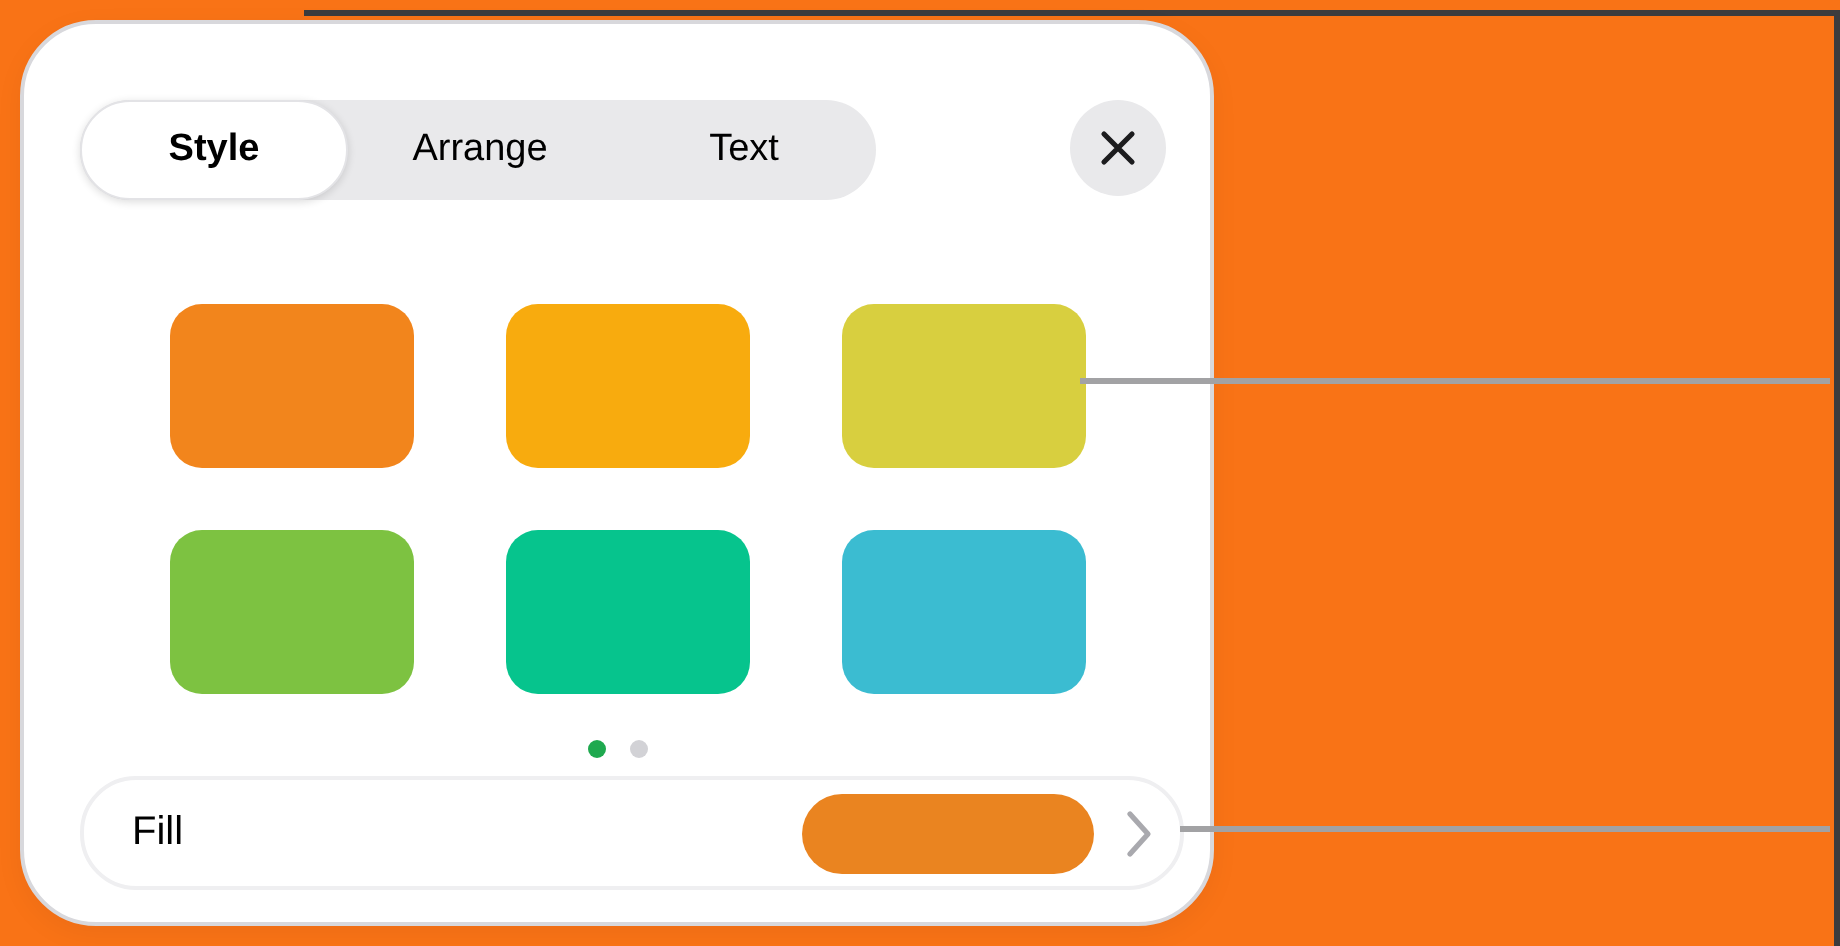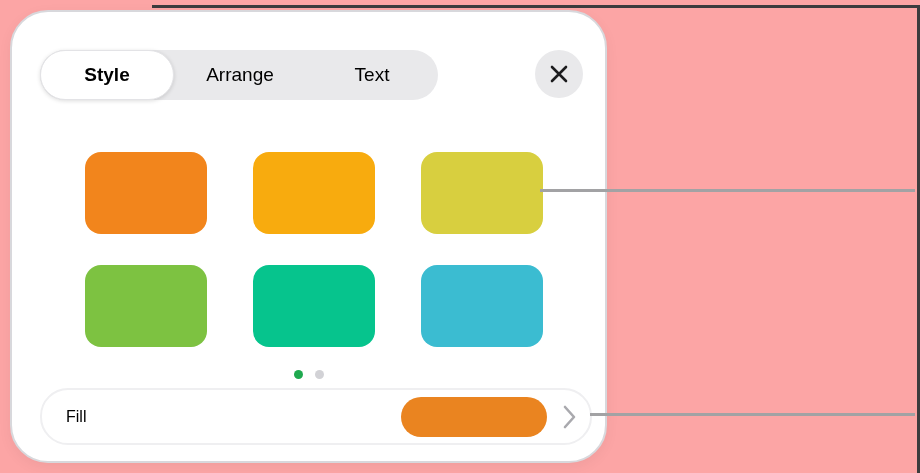--- a/index.html
+++ b/index.html
@@ -1,17 +1,17 @@
 <!DOCTYPE html>
 <html><head>
 <meta charset="utf-8">
 <style>
   * { margin:0; padding:0; box-sizing:border-box; }
   html, body { width:920px; height:473px; background:#ffffff; font-family:"Liberation Sans", sans-serif; }
-  .frame { position:relative; width:920px; height:473px; background:#fca5a5; overflow:hidden; }
+  .frame { position:relative; width:920px; height:473px; background:#f97316; overflow:hidden; }
 
   
   .doc-edge-top  { position:absolute; top:5px; left:152px; right:0; height:3px; background:#3C3C3E; }
   .doc-edge-right{ position:absolute; top:5px; right:0; width:3px; bottom:0; background:#3C3C3E; }
 
   .panel { position:absolute; left:10px; top:10px; width:597px; height:453px;
            background:#fff; border:2px solid #D8D8DC; border-radius:38px;
            box-shadow:0 4px 14px rgba(0,0,0,0.05); }
 
   .seg { position:absolute; left:28px; top:38px; width:398px; height:50px;
@@ -31,21 +31,21 @@
                  column-gap:46px; row-gap:31px; }
   .swatch { border-radius:16px; cursor:pointer; }
 
   .dots { position:absolute; left:0; right:0; top:358px; display:flex;
           justify-content:center; gap:12px; }
   .dot { width:9px; height:9px; border-radius:50%; cursor:pointer; }
 
   .fill-row { position:absolute; left:28px; top:376px; width:552px; height:57px;
               background:#fff; border:2px solid #EFEFF1; border-radius:28px;
               display:flex; align-items:center; padding:0 14px 0 24px; cursor:pointer; }
-  .fill-label { font-size:16px; color:#000; }
+  .fill-label { font-size:20px; color:#000; }
   .fill-swatch { margin-left:auto; margin-right:16px; width:146px; height:40px;
                  border-radius:20px; cursor:pointer; }
   .chev { display:flex; }
 
   .callout { position:absolute; height:3px; background:#A2A2A4; }
   .callout-1 { left:540px; top:189px; width:375px; }
   .callout-2 { left:590px; top:413px; width:325px; }
 </style>
 </head>
 <body>

